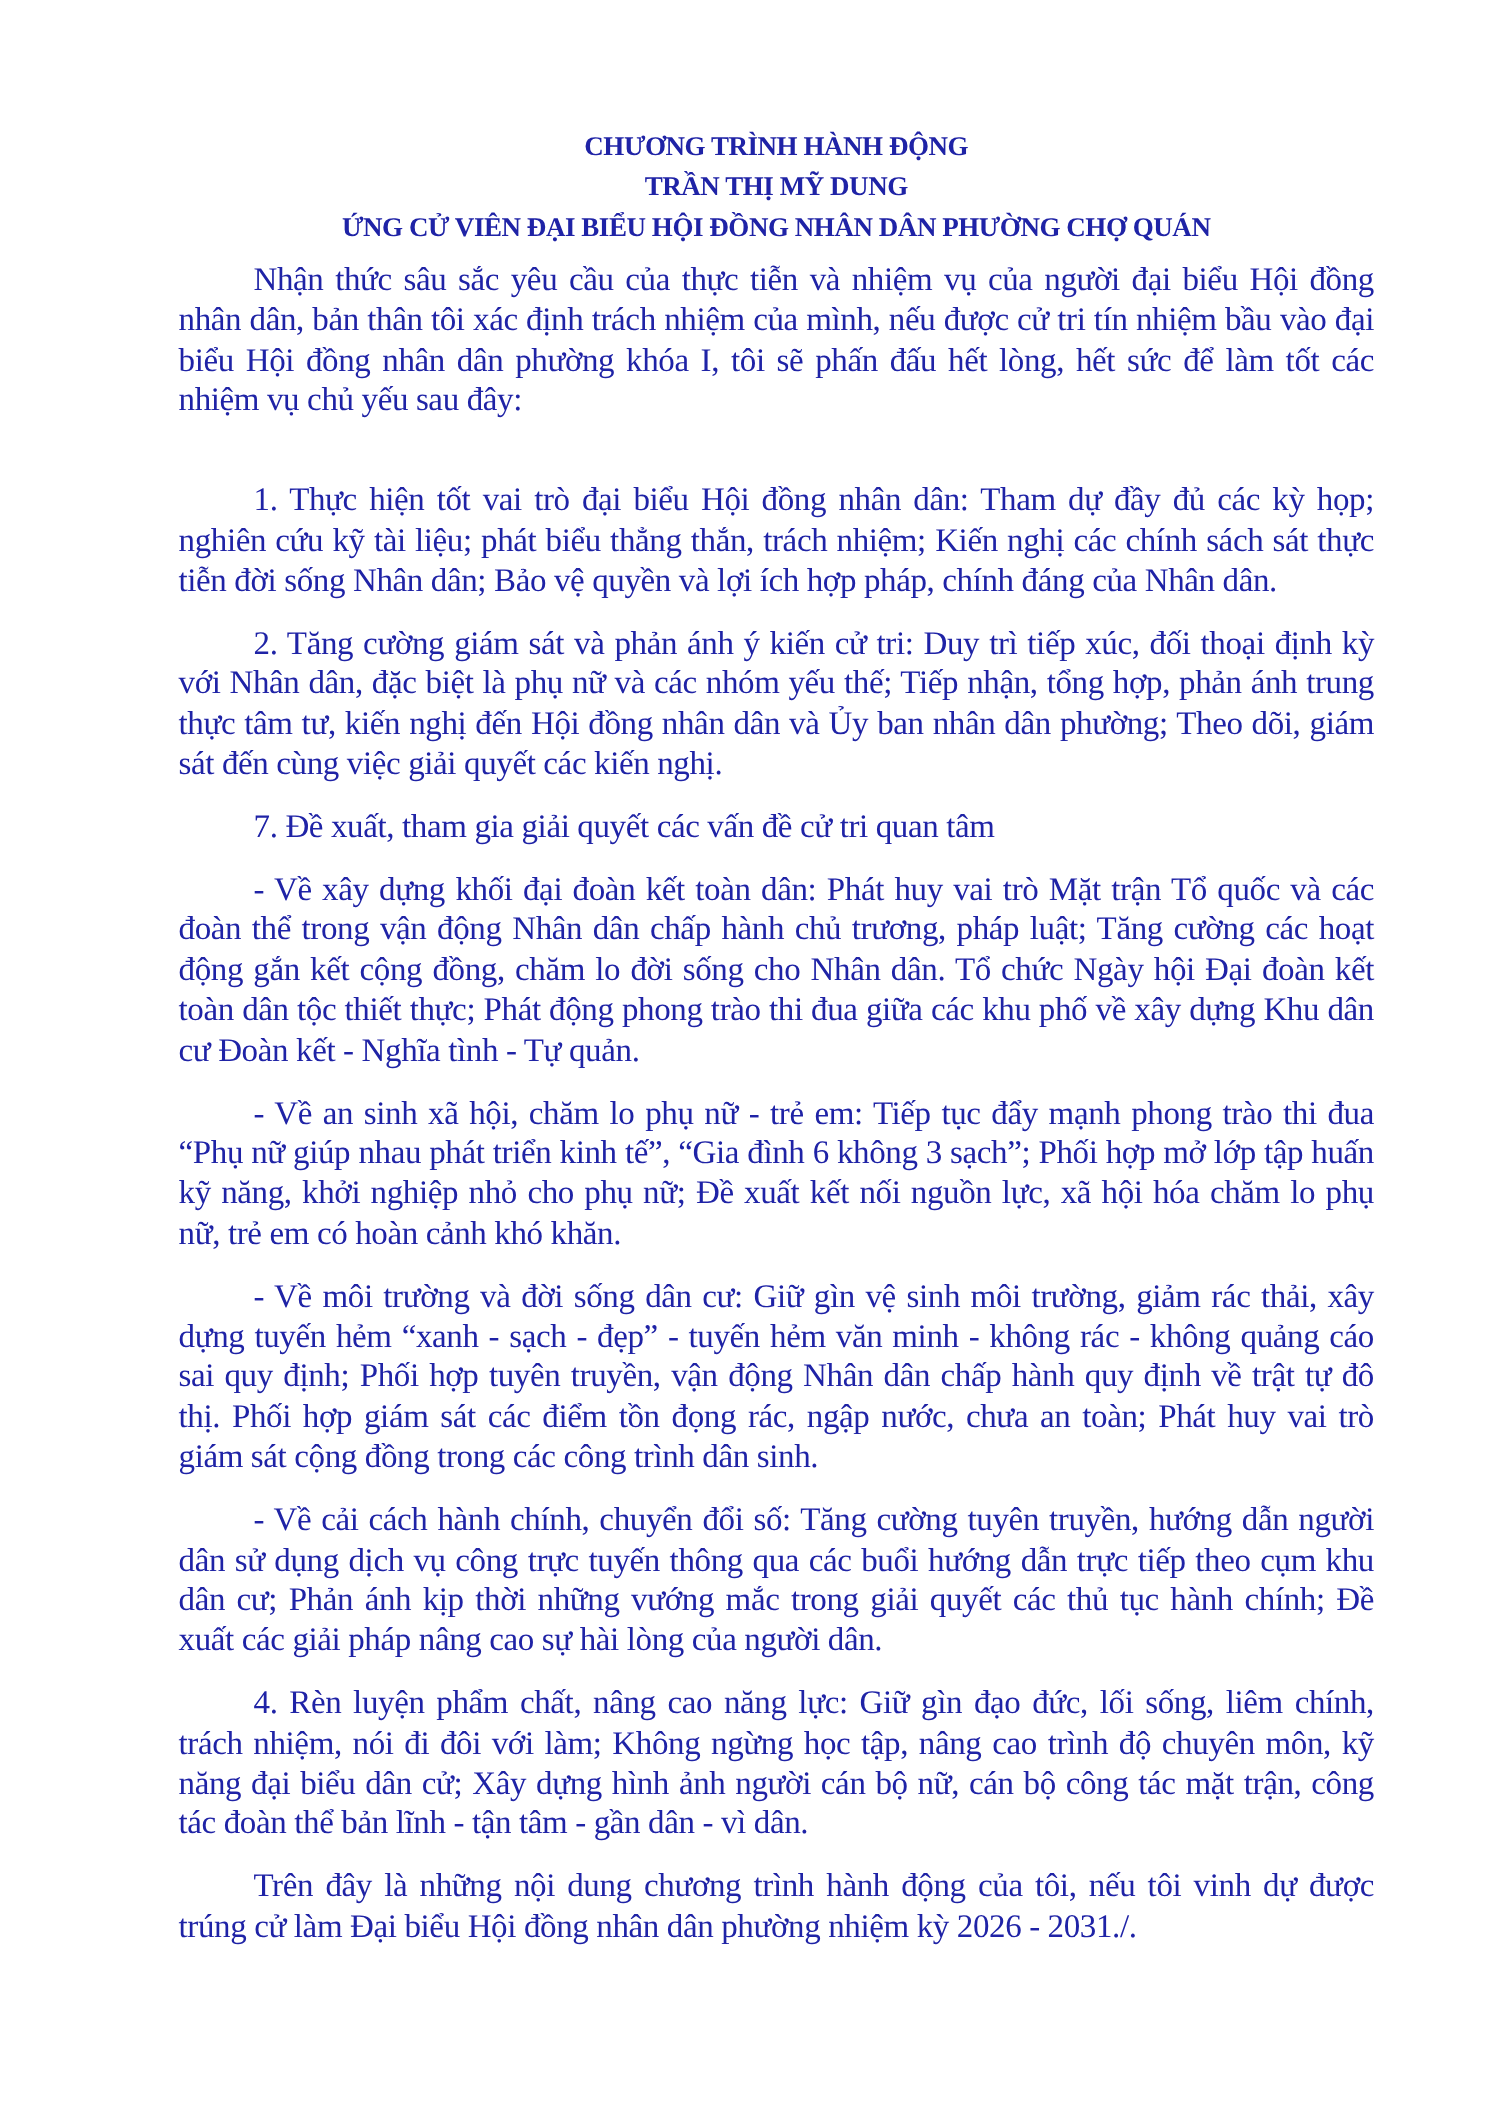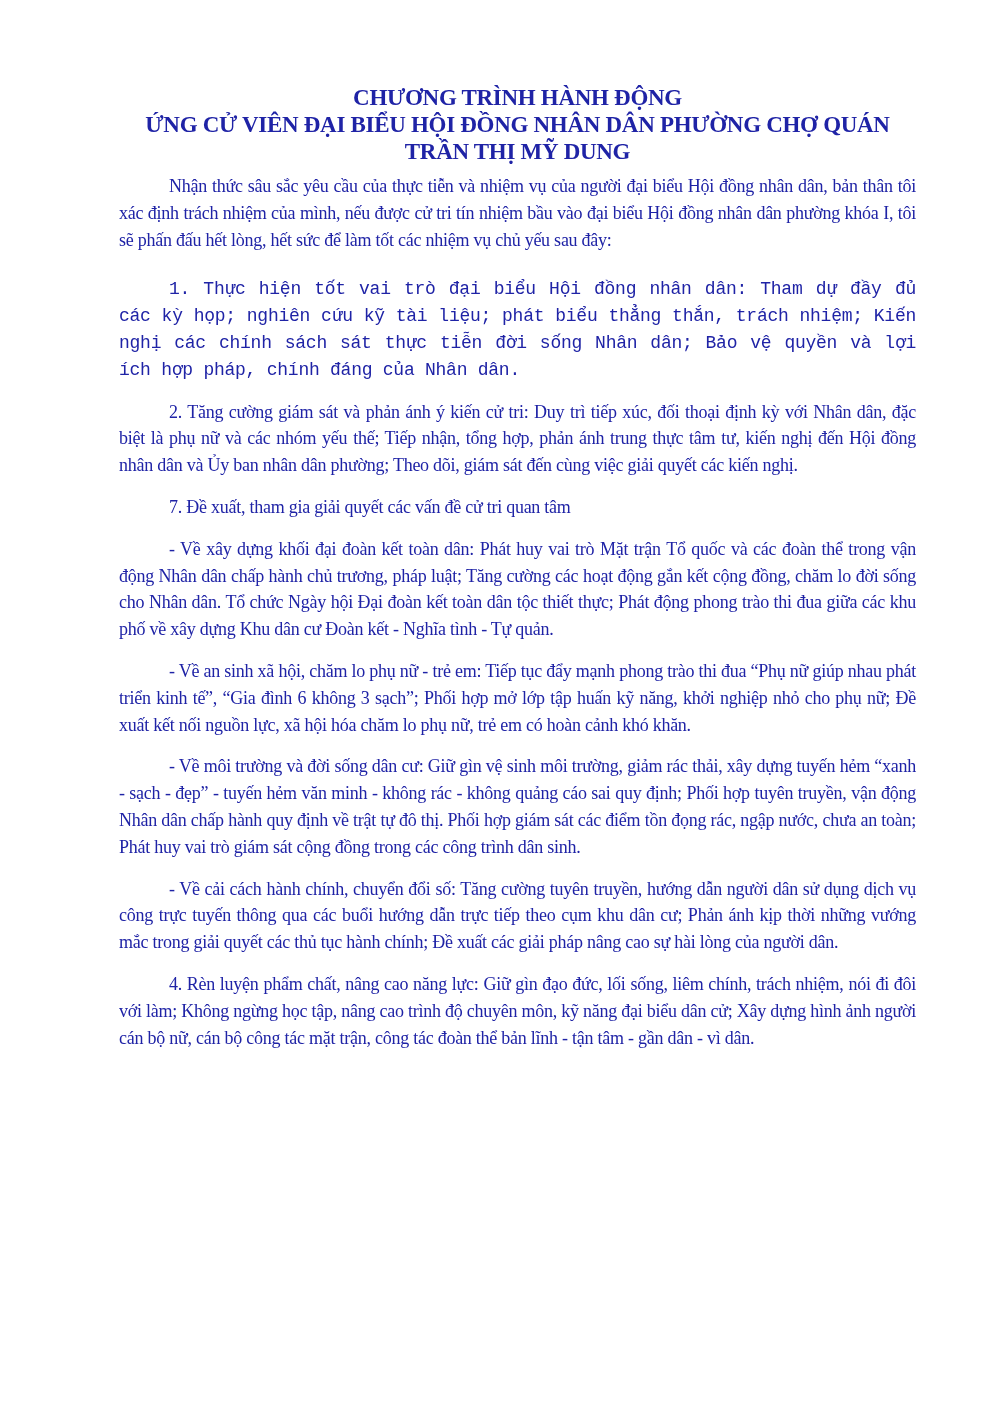--- a/index.html
+++ b/index.html
@@ -3,44 +3,45 @@
   <meta charset="utf-8">
   <style>
     html, body { margin: 0; padding: 0; background: #ffffff; }
     body { width: 1000px; height: 1414px; position: relative; overflow: hidden; }
     .page {
       position: absolute; left: 119px; top: 84px; width: 797px;
       color: #1f23a6;
       font-family: "Liberation Serif", "DejaVu Serif", serif;
     }
     .title {
-      text-align: center; font-weight: bold; font-size: 23px;
+      text-align: center; font-weight: bold; font-size: 18px;
       line-height: 27px; letter-spacing: -0.3px; margin: 0;
     }
     .title .line { display: block; white-space: nowrap; }
     .para {
-      font-size: 18px; line-height: 26.8px; text-align: justify;
+      font-size: 22px; line-height: 26.8px; text-align: justify;
       text-indent: 50px; margin: 0; letter-spacing: -0.25px;
     }
     .p-intro { margin-top: 8px; }
-    .p1 { margin-top: 23px; font-family: Liberation Mono, monospace; }
+    .p1 { margin-top: 40px; }
     .gap { margin-top: 15px; }
   </style>
 </head>
 <body>
 
 <div class="page">
   <h1 class="title">
     <span class="line">CHƯƠNG TRÌNH HÀNH ĐỘNG</span>
+    <span class="line">TRẦN THỊ MỸ DUNG</span>
     <span class="line">ỨNG CỬ VIÊN ĐẠI BIỂU HỘI ĐỒNG NHÂN DÂN PHƯỜNG CHỢ QUÁN</span>
-    <span class="line">TRẦN THỊ MỸ DUNG</span>
   </h1>
 
   <p class="para p-intro">Nhận thức sâu sắc yêu cầu của thực tiễn và nhiệm vụ của người đại biểu Hội đồng nhân dân, bản thân tôi xác định trách nhiệm của mình, nếu được cử tri tín nhiệm bầu vào đại biểu Hội đồng nhân dân phường khóa I, tôi sẽ phấn đấu hết lòng, hết sức để làm tốt các nhiệm vụ chủ yếu sau đây:</p>
   <p class="para p1">1. Thực hiện tốt vai trò đại biểu Hội đồng nhân dân: Tham dự đầy đủ các kỳ họp; nghiên cứu kỹ tài liệu; phát biểu thẳng thắn, trách nhiệm; Kiến nghị các chính sách sát thực tiễn đời sống Nhân dân; Bảo vệ quyền và lợi ích hợp pháp, chính đáng của Nhân dân.</p>
   <p class="para gap">2. Tăng cường giám sát và phản ánh ý kiến cử tri: Duy trì tiếp xúc, đối thoại định kỳ với Nhân dân, đặc biệt là phụ nữ và các nhóm yếu thế; Tiếp nhận, tổng hợp, phản ánh trung thực tâm tư, kiến nghị đến Hội đồng nhân dân và Ủy ban nhân dân phường; Theo dõi, giám sát đến cùng việc giải quyết các kiến nghị.</p>
   <p class="para gap">7. Đề xuất, tham gia giải quyết các vấn đề cử tri quan tâm</p>
   <p class="para gap">- Về xây dựng khối đại đoàn kết toàn dân: Phát huy vai trò Mặt trận Tổ quốc và các đoàn thể trong vận động Nhân dân chấp hành chủ trương, pháp luật; Tăng cường các hoạt động gắn kết cộng đồng, chăm lo đời sống cho Nhân dân. Tổ chức Ngày hội Đại đoàn kết toàn dân tộc thiết thực; Phát động phong trào thi đua giữa các khu phố về xây dựng Khu dân cư Đoàn kết - Nghĩa tình - Tự quản.</p>
   <p class="para gap">- Về an sinh xã hội, chăm lo phụ nữ - trẻ em: Tiếp tục đẩy mạnh phong trào thi đua “Phụ nữ giúp nhau phát triển kinh tế”, “Gia đình 6 không 3 sạch”; Phối hợp mở lớp tập huấn kỹ năng, khởi nghiệp nhỏ cho phụ nữ; Đề xuất kết nối nguồn lực, xã hội hóa chăm lo phụ nữ, trẻ em có hoàn cảnh khó khăn.</p>
   <p class="para gap">- Về môi trường và đời sống dân cư: Giữ gìn vệ sinh môi trường, giảm rác thải, xây dựng tuyến hẻm “xanh - sạch - đẹp” - tuyến hẻm văn minh - không rác - không quảng cáo sai quy định; Phối hợp tuyên truyền, vận động Nhân dân chấp hành quy định về trật tự đô thị. Phối hợp giám sát các điểm tồn đọng rác, ngập nước, chưa an toàn; Phát huy vai trò giám sát cộng đồng trong các công trình dân sinh.</p>
   <p class="para gap">- Về cải cách hành chính, chuyển đổi số: Tăng cường tuyên truyền, hướng dẫn người dân sử dụng dịch vụ công trực tuyến thông qua các buổi hướng dẫn trực tiếp theo cụm khu dân cư; Phản ánh kịp thời những vướng mắc trong giải quyết các thủ tục hành chính; Đề xuất các giải pháp nâng cao sự hài lòng của người dân.</p>
   <p class="para gap">4. Rèn luyện phẩm chất, nâng cao năng lực: Giữ gìn đạo đức, lối sống, liêm chính, trách nhiệm, nói đi đôi với làm; Không ngừng học tập, nâng cao trình độ chuyên môn, kỹ năng đại biểu dân cử; Xây dựng hình ảnh người cán bộ nữ, cán bộ công tác mặt trận, công tác đoàn thể bản lĩnh - tận tâm - gần dân - vì dân.</p>
+  <p class="para gap">Trên đây là những nội dung chương trình hành động của tôi, nếu tôi vinh dự được trúng cử làm Đại biểu Hội đồng nhân dân phường nhiệm kỳ 2026 - 2031./.</p>
 </div>
 
 </body></html>

